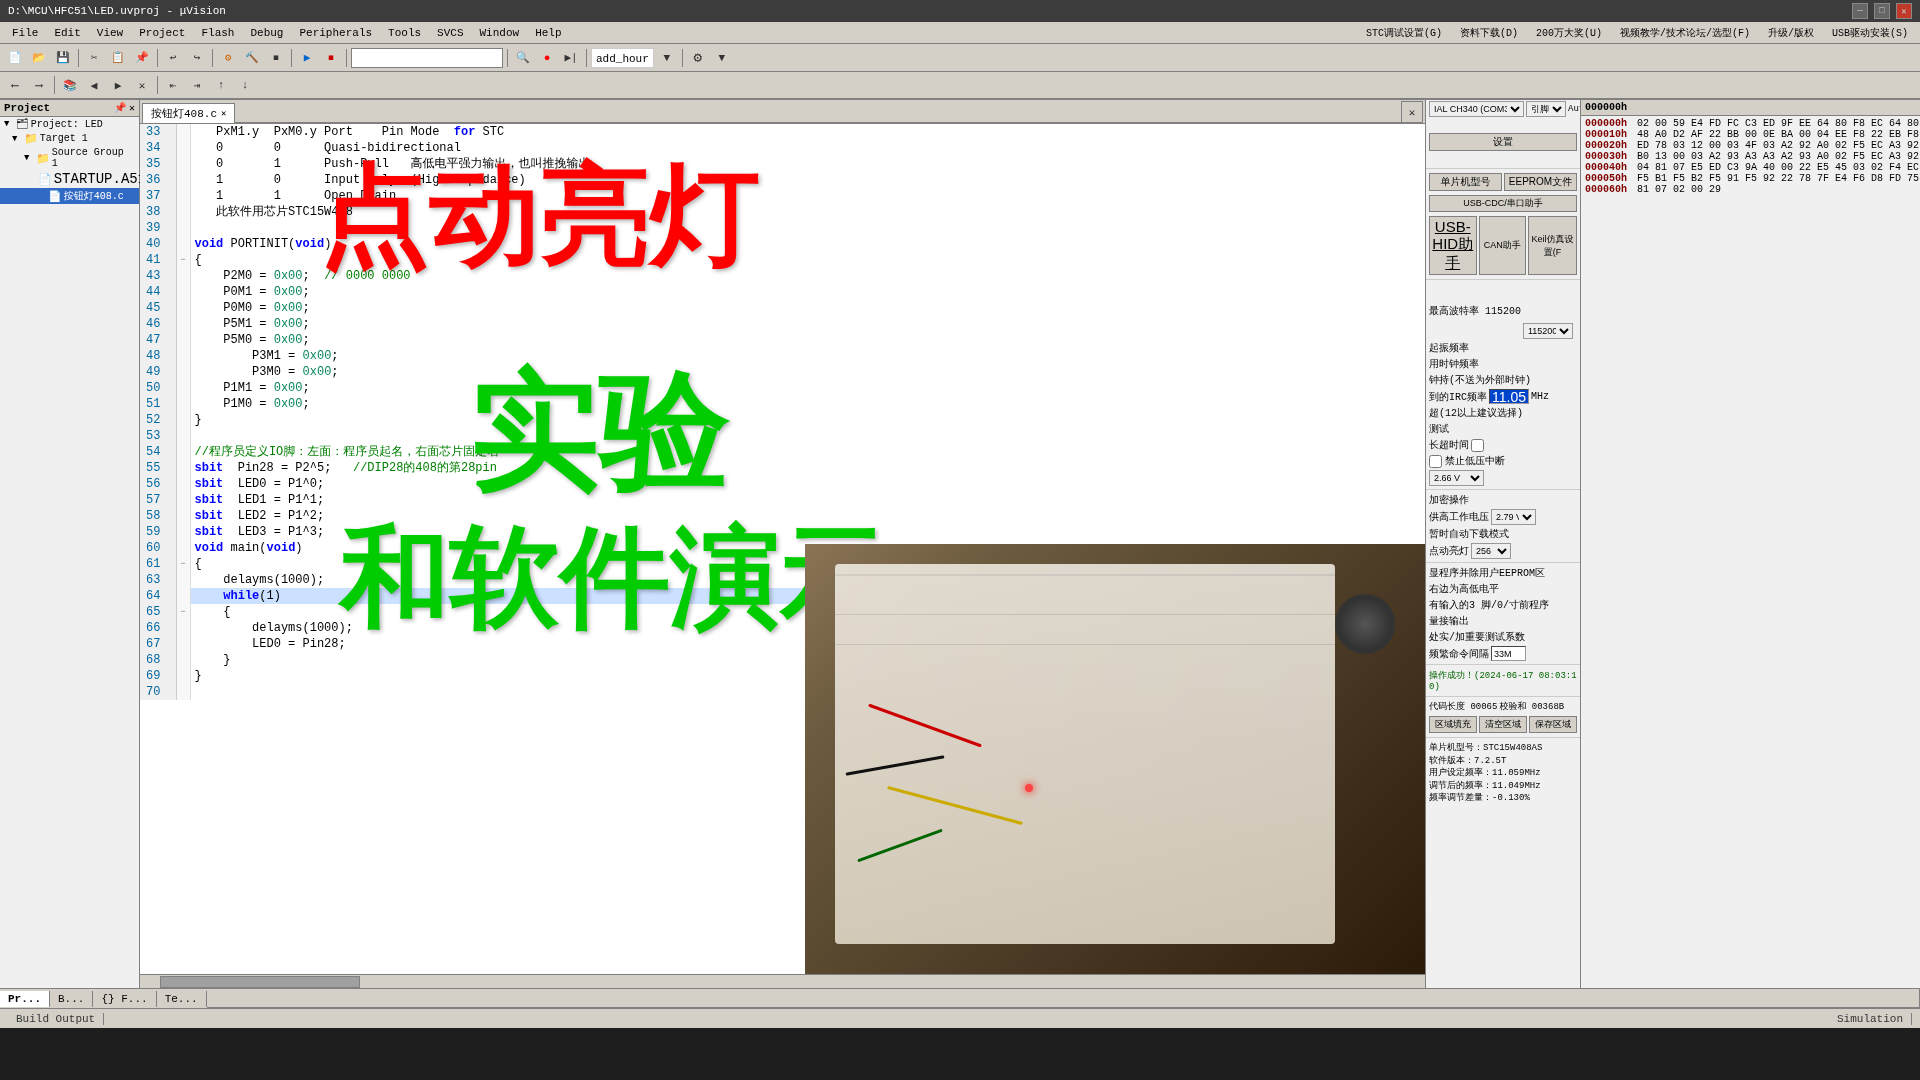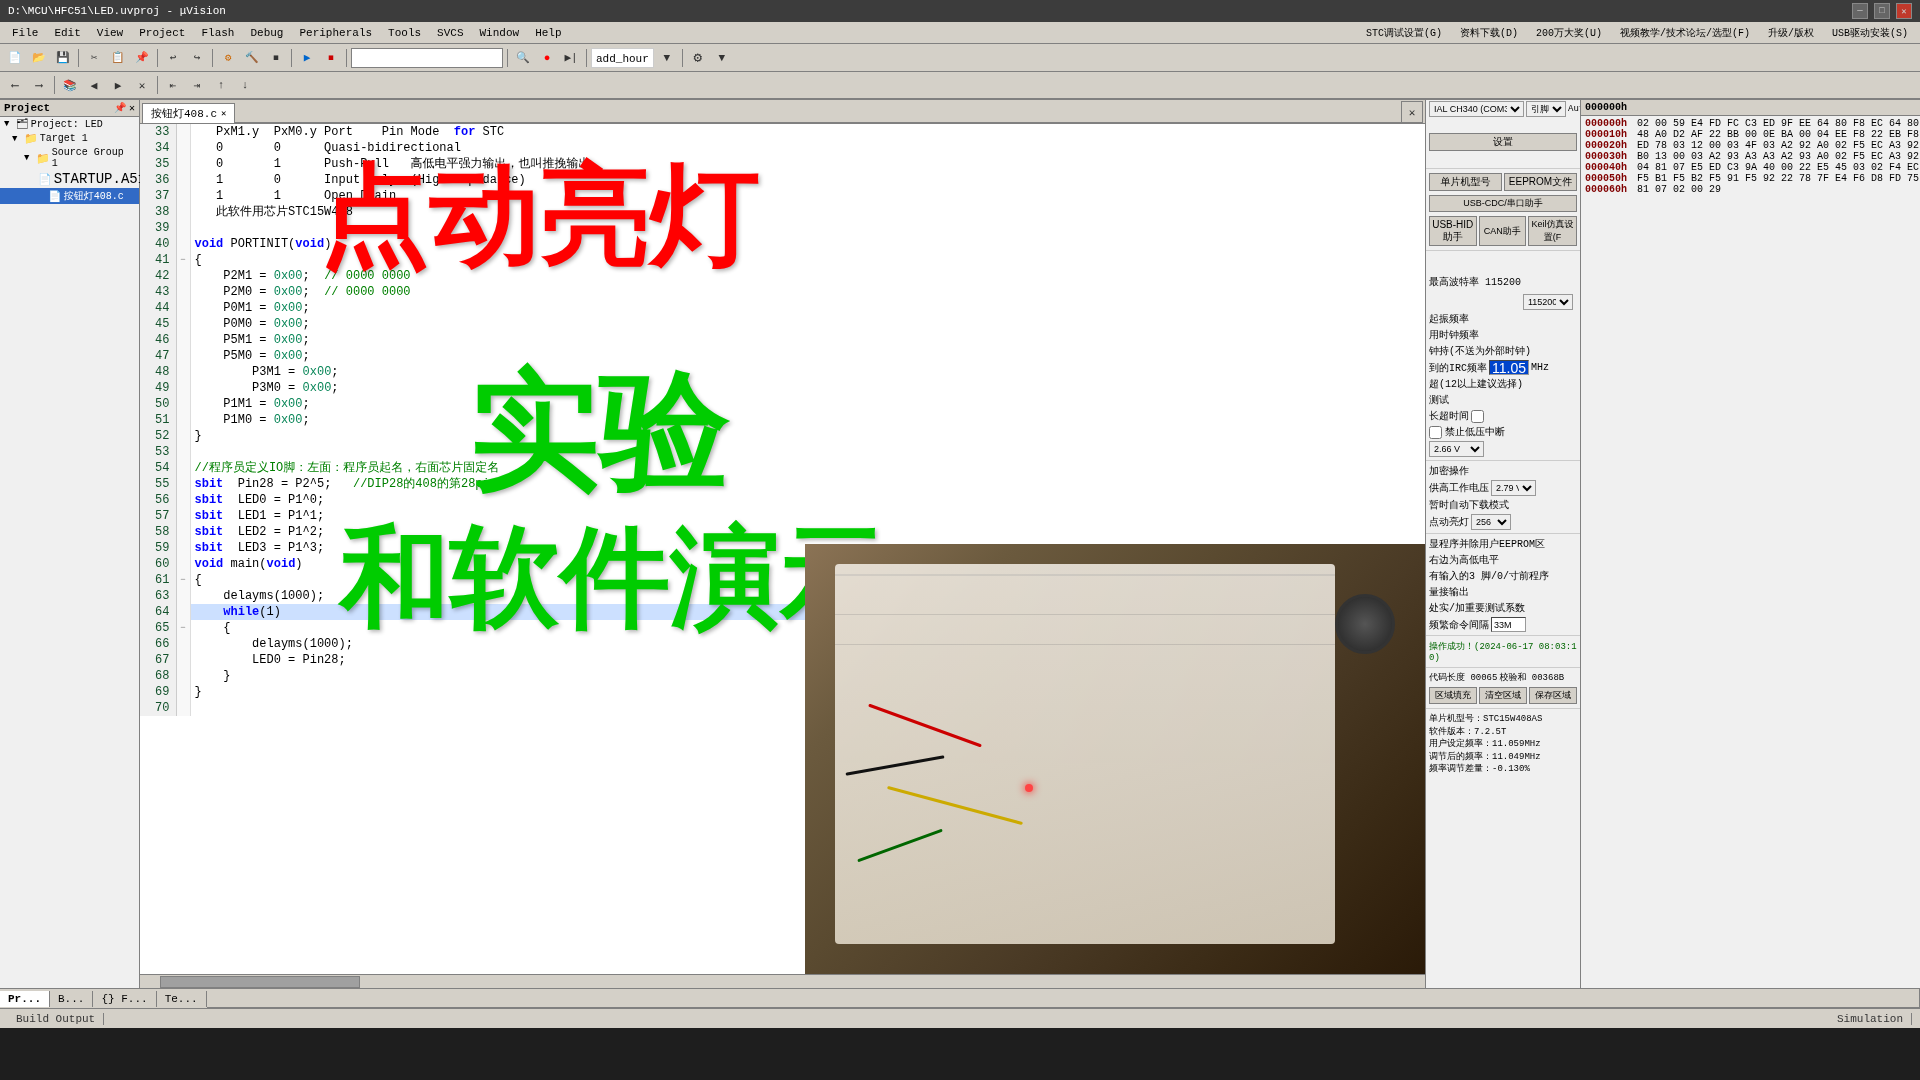--- a/index.html
+++ b/index.html
@@ -131,25 +131,24 @@
 
     
     .code-area {
       flex: 1;
       overflow: auto;
       background: #fff;
       position: relative;
     }
     .code-table { border-collapse: collapse; width: 100%; }
     .line-num {
-      color: #14532d;
+      color: #0369a1;
       background: #f0f0f0;
       border-right: 1px solid #ccc;
       padding: 0 6px;
-      text-align: right;
       font-size: 12px;
       user-select: none;
       min-width: 36px;
       white-space: nowrap;
     }
     .fold-col {
       width: 14px;
       background: #f8f8f8;
       border-right: 1px solid #ddd;
       text-align: center;
@@ -511,25 +510,20 @@
               <td class="line-num">40</td>
               <td class="fold-col"></td>
               <td class="code-line"><span style="color:#0000ff;font-weight:bold;">void</span> PORTINIT(<span style="color:#0000ff;font-weight:bold;">void</span>)</td>
             </tr>
             <tr>
               <td class="line-num">41</td>
               <td class="fold-col">−</td>
               <td class="code-line">{</td>
             </tr>
             <tr>
-              <td class="line-num">42</td>
-              <td class="fold-col"></td>
-              <td class="code-line">    P2M1 = <span style="color:#098658;">0x00</span>;  <span style="color:#008000;">// 0000 0000</span></td>
-            </tr>
-            <tr>
               <td class="line-num">43</td>
               <td class="fold-col"></td>
               <td class="code-line">    P2M0 = <span style="color:#098658;">0x00</span>;  <span style="color:#008000;">// 0000 0000</span></td>
             </tr>
             <tr>
               <td class="line-num">44</td>
               <td class="fold-col"></td>
               <td class="code-line">    P0M1 = <span style="color:#098658;">0x00</span>;</td>
             </tr>
             <tr>
@@ -707,21 +701,21 @@
     <div class="stc-sep"></div>
 
     <div style="padding:1px 3px; display:flex; gap:2px;">
       <button class="stc-btn-full" style="width:50%;">单片机型号</button>
       <button class="stc-btn-full" style="width:50%;">EEPROM文件</button>
     </div>
     <div style="padding:1px 3px; display:flex; gap:2px;">
       <button class="stc-btn-full" style="font-size:9px;">USB-CDC/串口助手</button>
     </div>
     <div style="padding:1px 3px; display:flex; gap:2px;">
-      <button class="stc-btn-full" style="font-size:10px; width:33%;">USB-HID助手</button>
+      <button class="stc-btn-full" style="font-size:15px; width:33%;text-decoration:underline;">USB-HID助手</button>
       <button class="stc-btn-full" style="font-size:9px; width:33%;">CAN助手</button>
       <button class="stc-btn-full" style="font-size:9px; width:34%;">Keil仿真设置(F</button>
     </div>
     <div class="stc-sep"></div>
 
     <div class="stc-row">
       <span class="stc-label">最高波特率 115200</span>
       <select class="stc-sel" style="width:50px;margin-top:40px;">
         <option>115200</option>
       </select>

